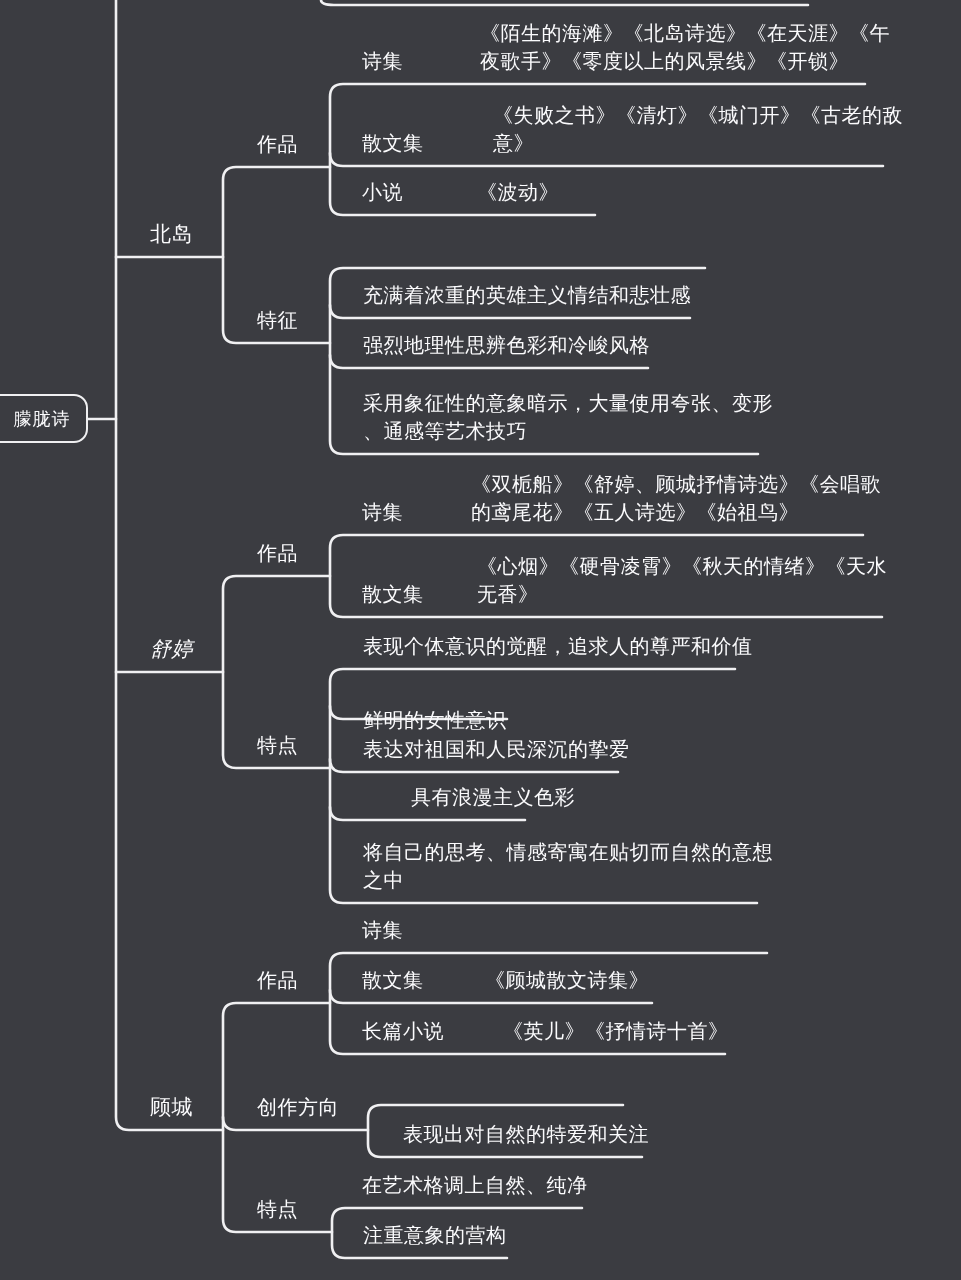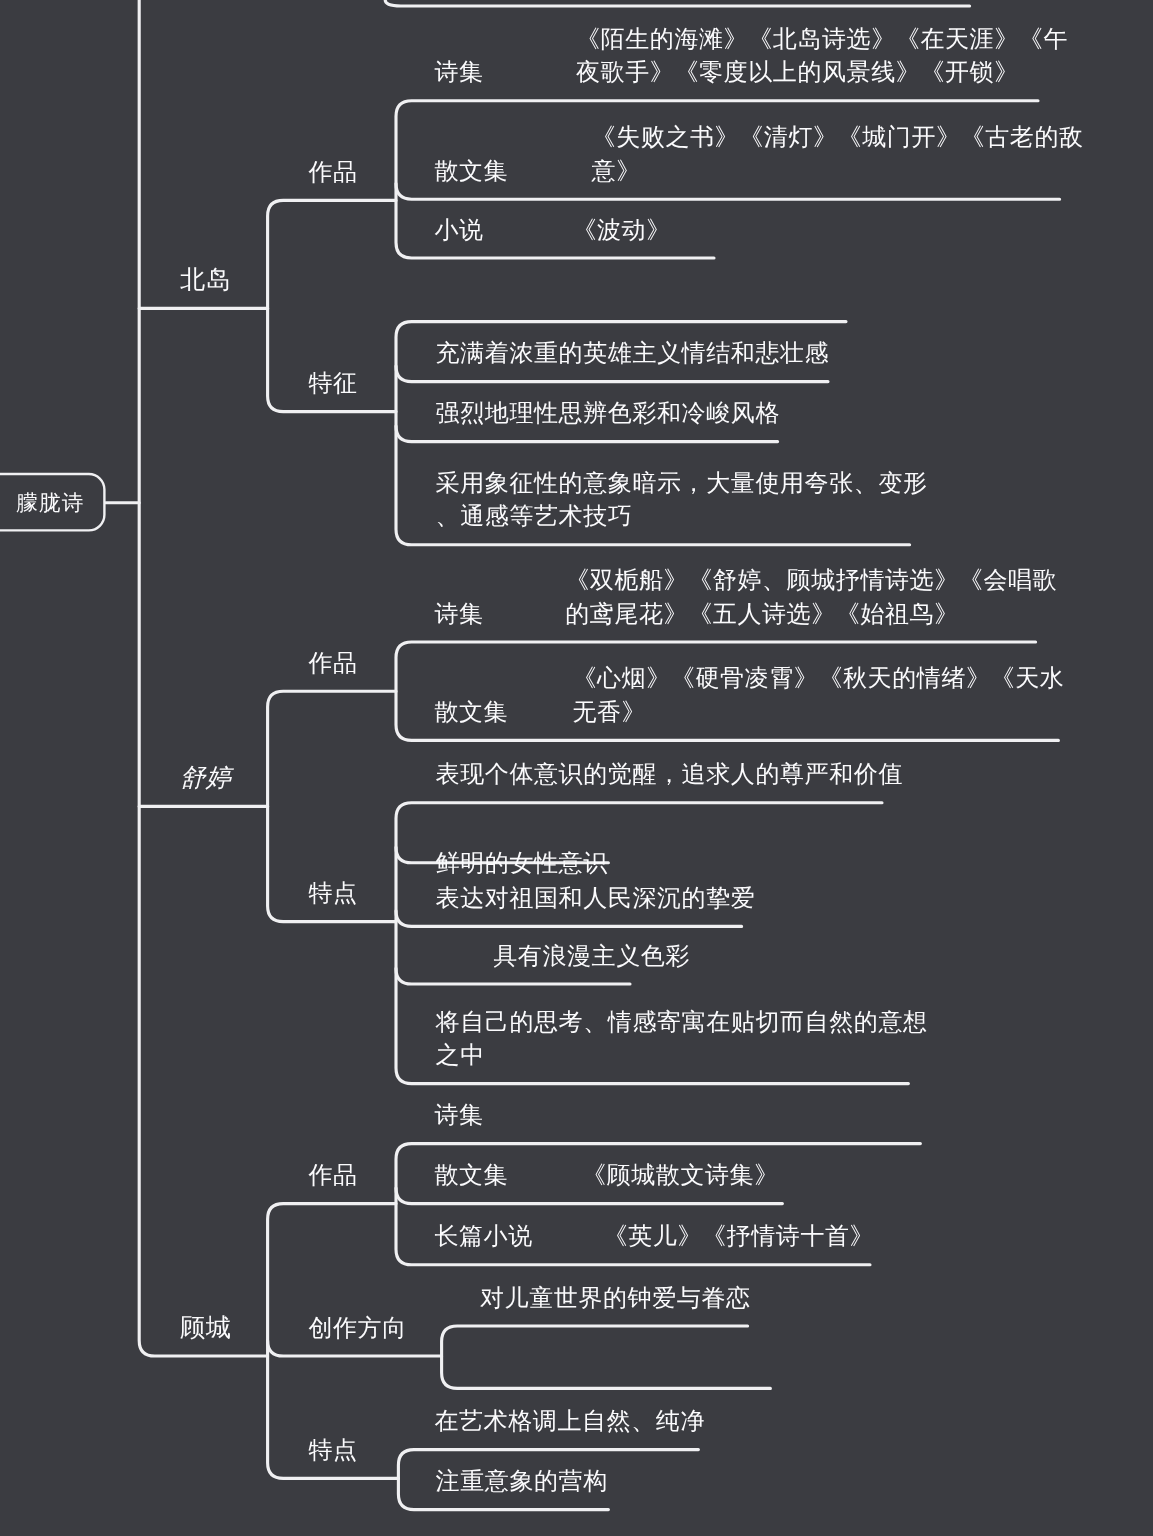--- a/index.html
+++ b/index.html
@@ -117,18 +117,18 @@
   <div class="node" style="left:257px;top:966px;">作品</div>
   <div class="node" style="left:257px;top:1093px;">创作方向</div>
   <div class="node" style="left:257px;top:1195px;">特点</div>
 
   <div class="node" style="left:362px;top:916px;">诗集</div>
   <div class="node" style="left:362px;top:966px;">散文集</div>
   <div class="node" style="left:485px;top:966px;">《顾城散文诗集》</div>
   <div class="node" style="left:362px;top:1017px;">长篇小说</div>
   <div class="node" style="left:503px;top:1017px;">《英儿》《抒情诗十首》</div>
 
-  <div class="node" style="left:400px;top:1068px;">对儿童世界的钟爱与眷恋</div>
+  <div class="node" style="left:403px;top:1120px;">表现出对自然的特爱和关注</div>
 
   <div class="node" style="left:362px;top:1171px;">在艺术格调上自然、纯净</div>
   <div class="node" style="left:363px;top:1221px;">注重意象的营构</div>
 
 </div>
 
 </body></html>

